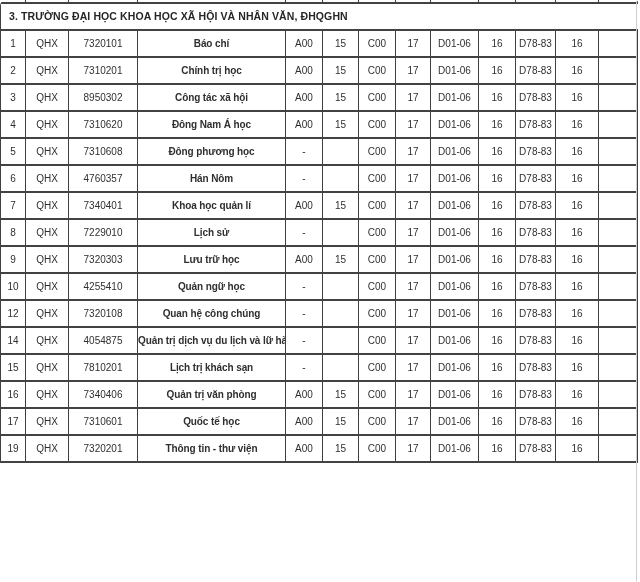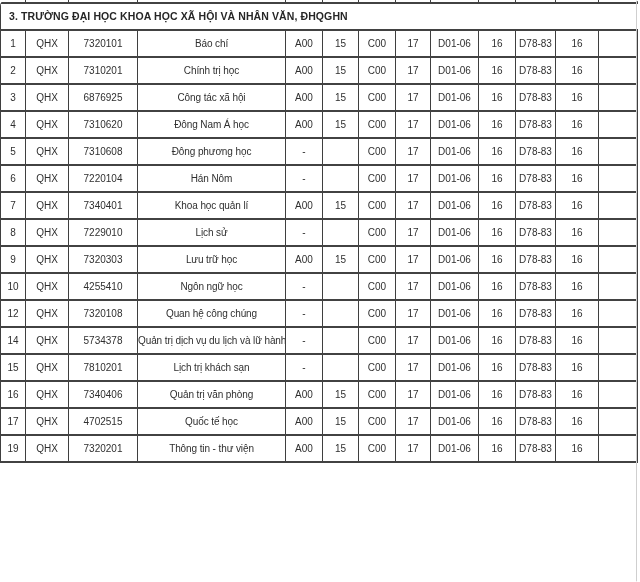--- a/index.html
+++ b/index.html
@@ -45,20 +45,21 @@
     border-right: none;
     letter-spacing: 0.1px;
     color: #262626;
   }
   
   tr.data-row { height: 27px; }
   td.col-name {
     text-align: left;
     padding-left: 6px;
     letter-spacing: -0.1px;
+    font-weight: bold;
   }
   td.col-last { border-right: none; }
   .edge-line {
     position: absolute;
     top: 0;
     left: 636px;
     width: 1px;
     height: 582px;
     background: #cfcfcf;
   }
@@ -128,21 +129,21 @@
           <td>17</td>
           <td>D01-06</td>
           <td>16</td>
           <td>D78-83</td>
           <td>16</td>
           <td class="col-last"></td>
         </tr>
         <tr class="data-row">
           <td>3</td>
           <td>QHX</td>
-          <td>6876925</td>
+          <td>8950302</td>
           <td class="col-name">Công tác xã hội</td>
           <td>A00</td>
           <td>15</td>
           <td>C00</td>
           <td>17</td>
           <td>D01-06</td>
           <td>16</td>
           <td>D78-83</td>
           <td>16</td>
           <td class="col-last"></td>
@@ -173,21 +174,21 @@
           <td>17</td>
           <td>D01-06</td>
           <td>16</td>
           <td>D78-83</td>
           <td>16</td>
           <td class="col-last"></td>
         </tr>
         <tr class="data-row">
           <td>6</td>
           <td>QHX</td>
-          <td>7220104</td>
+          <td>4760357</td>
           <td class="col-name">Hán Nôm</td>
           <td>-</td>
           <td></td>
           <td>C00</td>
           <td>17</td>
           <td>D01-06</td>
           <td>16</td>
           <td>D78-83</td>
           <td>16</td>
           <td class="col-last"></td>
@@ -234,21 +235,21 @@
           <td>D01-06</td>
           <td>16</td>
           <td>D78-83</td>
           <td>16</td>
           <td class="col-last"></td>
         </tr>
         <tr class="data-row">
           <td>10</td>
           <td>QHX</td>
           <td>4255410</td>
-          <td class="col-name">Ngôn ngữ học</td>
+          <td class="col-name">Quản ngữ học</td>
           <td>-</td>
           <td></td>
           <td>C00</td>
           <td>17</td>
           <td>D01-06</td>
           <td>16</td>
           <td>D78-83</td>
           <td>16</td>
           <td class="col-last"></td>
         </tr>
@@ -263,21 +264,21 @@
           <td>17</td>
           <td>D01-06</td>
           <td>16</td>
           <td>D78-83</td>
           <td>16</td>
           <td class="col-last"></td>
         </tr>
         <tr class="data-row">
           <td>14</td>
           <td>QHX</td>
-          <td>5734378</td>
+          <td>4054875</td>
           <td class="col-name">Quản trị dịch vụ du lịch và lữ hành</td>
           <td>-</td>
           <td></td>
           <td>C00</td>
           <td>17</td>
           <td>D01-06</td>
           <td>16</td>
           <td>D78-83</td>
           <td>16</td>
           <td class="col-last"></td>
@@ -308,21 +309,21 @@
           <td>17</td>
           <td>D01-06</td>
           <td>16</td>
           <td>D78-83</td>
           <td>16</td>
           <td class="col-last"></td>
         </tr>
         <tr class="data-row">
           <td>17</td>
           <td>QHX</td>
-          <td>4702515</td>
+          <td>7310601</td>
           <td class="col-name">Quốc tế học</td>
           <td>A00</td>
           <td>15</td>
           <td>C00</td>
           <td>17</td>
           <td>D01-06</td>
           <td>16</td>
           <td>D78-83</td>
           <td>16</td>
           <td class="col-last"></td>

